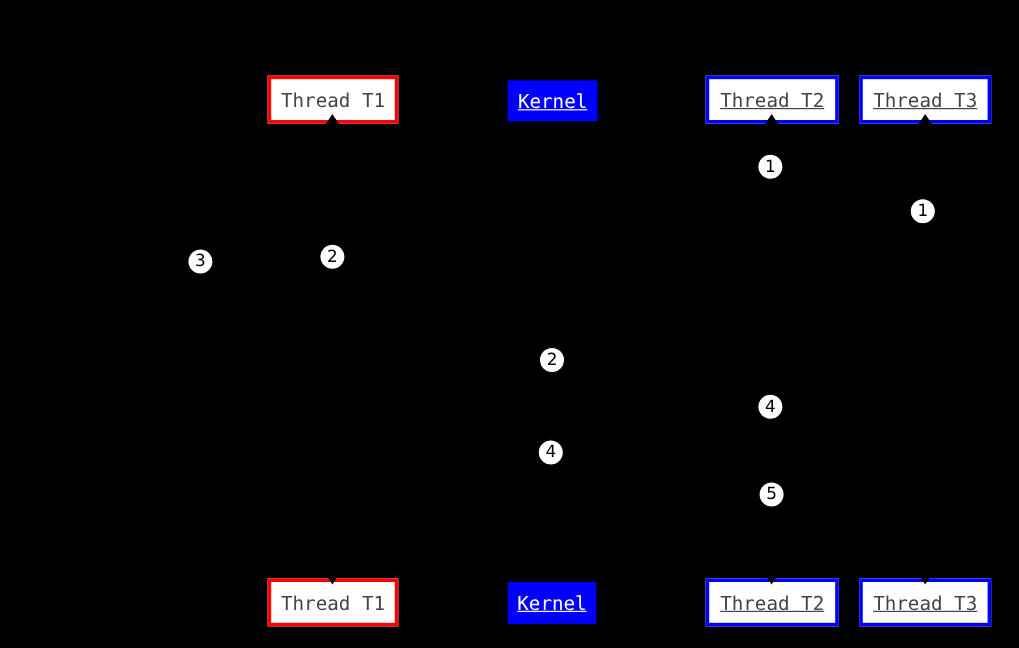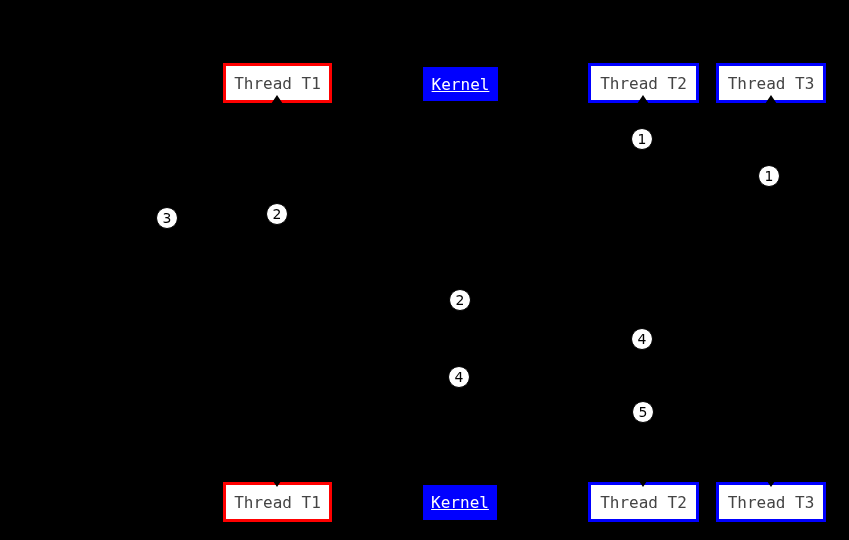--- a/index.html
+++ b/index.html
@@ -16,21 +16,21 @@
     box-sizing: border-box;
     background: var(--node-fill, #fff);
     display: flex;
     align-items: center;
     justify-content: center;
     font-size: 16px;
     color: var(--node-text, #444);
     white-space: nowrap;
   }
   .box.red-outline  { border: 3px solid var(--red, #ff0000); }
-  .box.blue-outline { border: 3px solid var(--blue, #0000ff); }
+  .box.blue-outline { border: 3px solid var(--blue, #0000ff); text-decoration: underline; }
   .box.blue-fill {
     background: var(--blue, #0000ff);
     border: none;
     color: var(--kernel-text, #fff);
     text-decoration: underline;
   }
   
   .p-t1-top { left: 223px; top: 63px;  width: 109px; height: 40px; }
   .p-k-top  { left: 423px; top: 67px;  width: 75px;  height: 34px; }
   .p-t2-top { left: 588px; top: 63px;  width: 111px; height: 40px; }

